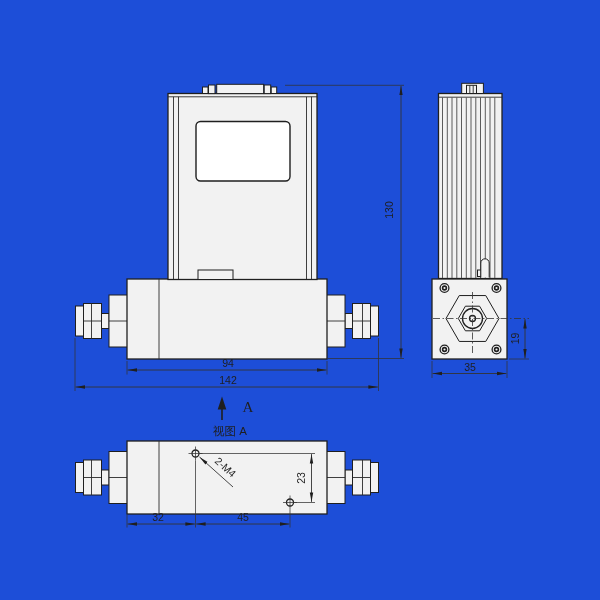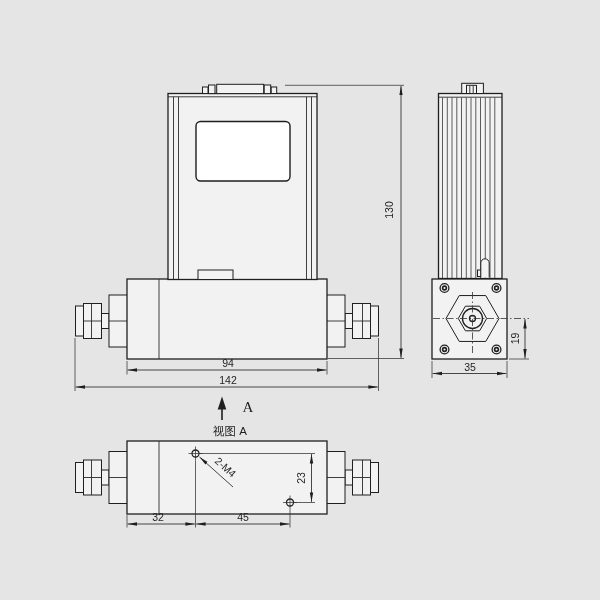--- a/index.html
+++ b/index.html
@@ -1,16 +1,16 @@
 <!DOCTYPE html>
 <html><head>
 <meta charset="utf-8">
 <style>
   html,body{margin:0;padding:0;background:#ffffff;}
-  .canvas{position:relative;width:600px;height:600px;background:#e5e5e5;overflow:hidden;
+  .canvas{position:relative;width:600px;height:600px;background:#1d4ed8;overflow:hidden;
           font-family:"Liberation Sans",sans-serif;}
   svg{display:block;}
   .outline{stroke:#1f1f1f;stroke-width:1.3;fill:none;}
   .fillbody{fill:#f2f2f2;stroke:#1f1f1f;stroke-width:1.3;}
   .fillbody-thin{fill:#f2f2f2;stroke:#1f1f1f;stroke-width:1;}
   .inner{stroke:#2a2a2a;stroke-width:0.9;fill:none;}
   .fin{stroke:#4a4a4a;stroke-width:0.9;fill:none;}
   .dimline{stroke:#333333;stroke-width:0.9;fill:none;}
   .extline{stroke:#333333;stroke-width:0.75;fill:none;}
   .centerline{stroke:#333333;stroke-width:0.8;fill:none;stroke-dasharray:7 2.5 1.5 2.5;}

